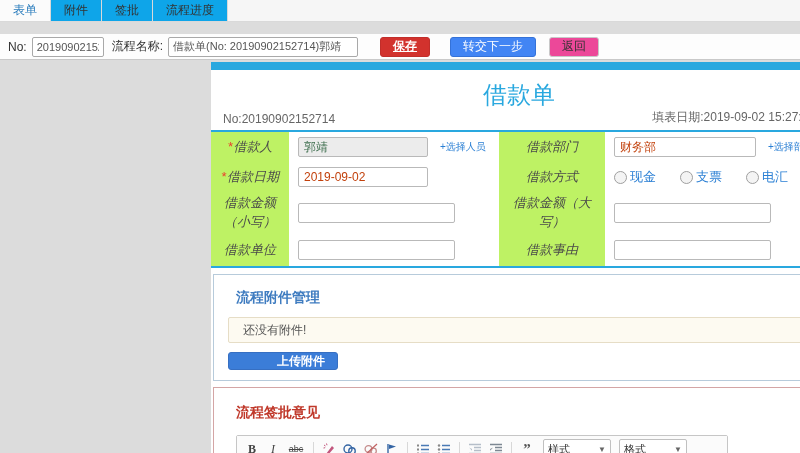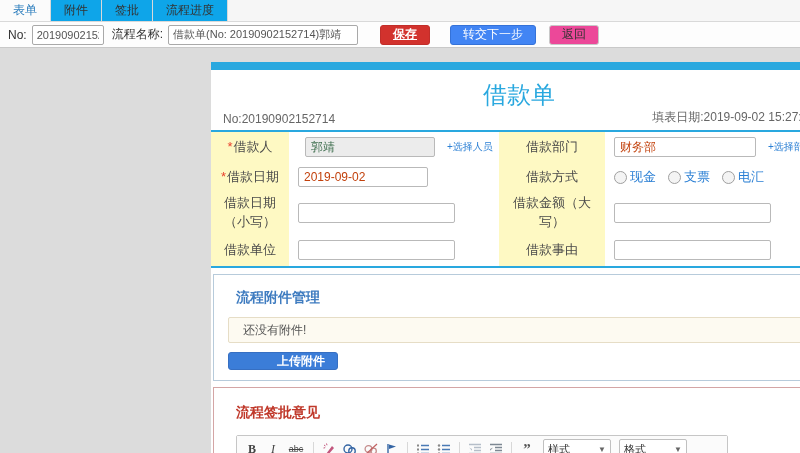--- a/index.html
+++ b/index.html
@@ -9,52 +9,52 @@
     font-family:"Liberation Sans","DejaVu Sans",sans-serif;
     -webkit-font-smoothing:antialiased;
   }
   
   .tabbar{position:absolute;left:0;top:0;width:800px;height:21px;background:#f6f6f6;
     border-bottom:1px solid #d9d9d9;display:flex;align-items:stretch;}
   .tab{display:flex;align-items:center;padding:0 13px;font-size:12px;color:#333;
     border-right:1px solid #d9d9d9;cursor:pointer;background:#0ea5e9;}
   .tab.active{color:#2b7dbd;background:#fbfbfb;}
   
-  .toolbar{position:absolute;left:0;top:22px;width:800px;height:25px;background:#fdfdfd;
+  .toolbar{position:absolute;left:0;top:34px;width:800px;height:25px;background:#fdfdfd;
     border-bottom:1px solid #c9c9c9;display:flex;align-items:center;font-size:12px;color:#333;}
   .tb-label{margin:0 5px 0 8px;}
   .tb-input{height:16px;border:1px solid #a9a9a9;border-radius:2px;background:#fff;
     font-size:11px;color:#555;padding:1px 4px;font-family:"Liberation Sans","DejaVu Sans",sans-serif;}
   .btn{display:inline-flex;align-items:center;justify-content:center;height:20px;
     border-radius:3px;font-size:12px;padding:0 12px;cursor:pointer;border:1px solid transparent;white-space:nowrap;}
   .btn-red{background:#d2322d;border-color:#c12e2a;color:#fff;font-weight:bold;margin-left:22px;text-decoration:underline;}
   .btn-blue{background:#4285f4;border-color:#3572d8;color:#ffffff;font-weight:normal;margin-left:20px;}
   .btn-default{background:#ec4899;border-color:#c8c8c8;color:#333;margin-left:13px;}
   
   .panel{position:absolute;left:211px;top:62px;width:616px;height:900px;background:#fff;}
   .paneltop{height:8px;background:#29a8df;}
   .ptitle{text-align:center;color:#29a8df;font-size:24px;padding-top:9px;height:29px;}
   .pmeta{display:flex;justify-content:space-between;align-items:flex-end;
     padding:0 12px 4px 12px;font-size:12px;color:#666;height:18px;
     border-bottom:2px solid #29a8df;white-space:nowrap;}
   
   .formgrid{display:grid;grid-template-columns:78px 210px 106px 1fr;
     grid-template-rows:30px 30px 42px 32px;border-bottom:2px solid #29a8df;}
-  .lbl{background:#fef9c3;display:flex;align-items:center;justify-content:center;
-    text-align:center;font-size:13px;color:#4a4a4a;line-height:1.45;padding:0 4px;}
+  .lbl{background:#bef264;display:flex;align-items:center;justify-content:center;
+    text-align:center;font-size:13px;color:#4a4a4a;line-height:1.45;padding:0 4px;font-style:italic;}
   .fld{display:flex;align-items:center;padding-left:9px;font-size:12px;}
   .inp{height:18px;border:1px solid #b9b9b9;border-radius:2px;background:#fff;
     font-size:12px;color:#c2410c;padding:0 5px;font-family:"Liberation Sans","DejaVu Sans",sans-serif;}
-  .inp.ro{background:#ececec;color:#3f6f4f;margin-left:7px;}
+  .inp.ro{background:#ececec;color:#3f6f4f;}
   .w118{width:118px}.w130{width:130px}.w145{width:145px}
   .star{color:#e9422e;margin-right:1px;}
   .link{color:#2a7fd4;font-size:10px;margin-left:12px;text-decoration:none;cursor:pointer;white-space:nowrap;}
   .rdo{display:inline-block;width:11px;height:11px;border:1px solid #9f9f9f;border-radius:50%;
     background:#f4f4f4;margin-right:3px;vertical-align:-2px;cursor:pointer;}
-  .rgroup{color:#2a7fd4;font-size:13px;display:flex;align-items:flex-end;gap:12px;}
+  .rgroup{color:#2a7fd4;font-size:13px;display:flex;align-items:flex-end;gap:24px;}
   .ropt{display:flex;align-items:center;cursor:pointer;}
   
   .sec{margin:6px 2px 0 2px;background:#fff;}
   .sec-attach{border:1px solid #b7cbdb;padding:10px 14px 10px 14px;}
   .sec-h-blue{color:#3f7cc0;font-weight:bold;font-size:14px;margin:4px 0 10px 8px;}
   .alert{background:#fdfaf1;border:1px solid #e6ddc6;border-radius:2px;
     font-size:12px;color:#555;padding:5px 14px;height:14px;line-height:14px;}
   .btn-upload{background:#3b7dd8;border-color:#366fc2;color:#fff;font-weight:bold;margin:9px 0 0 0;height:18px;padding-left:48px;}
   .sec-sign{border:1px solid #d4a5a5;border-bottom:none;padding:12px 14px 0 14px;height:200px;}
   .sec-h-red{color:#c0392b;font-weight:bold;font-size:14px;margin:4px 0 13px 8px;}
@@ -143,21 +143,21 @@
             <span class="rdo"></span>
             <span>支票</span>
           </span>
         <span class="ropt">
             <span class="rdo"></span>
             <span>电汇</span>
           </span>
       </span>
     </div>
 
-    <div class="lbl">借款日期（小写）</div>
+    <div class="lbl">借款金额（小写）</div>
     <div class="fld">
       <input class="inp w145" style="">
     </div>
     <div class="lbl">借款金额（大写）</div>
     <div class="fld">
       <input class="inp w145" style="">
     </div>
 
     <div class="lbl">借款单位</div>
     <div class="fld">

